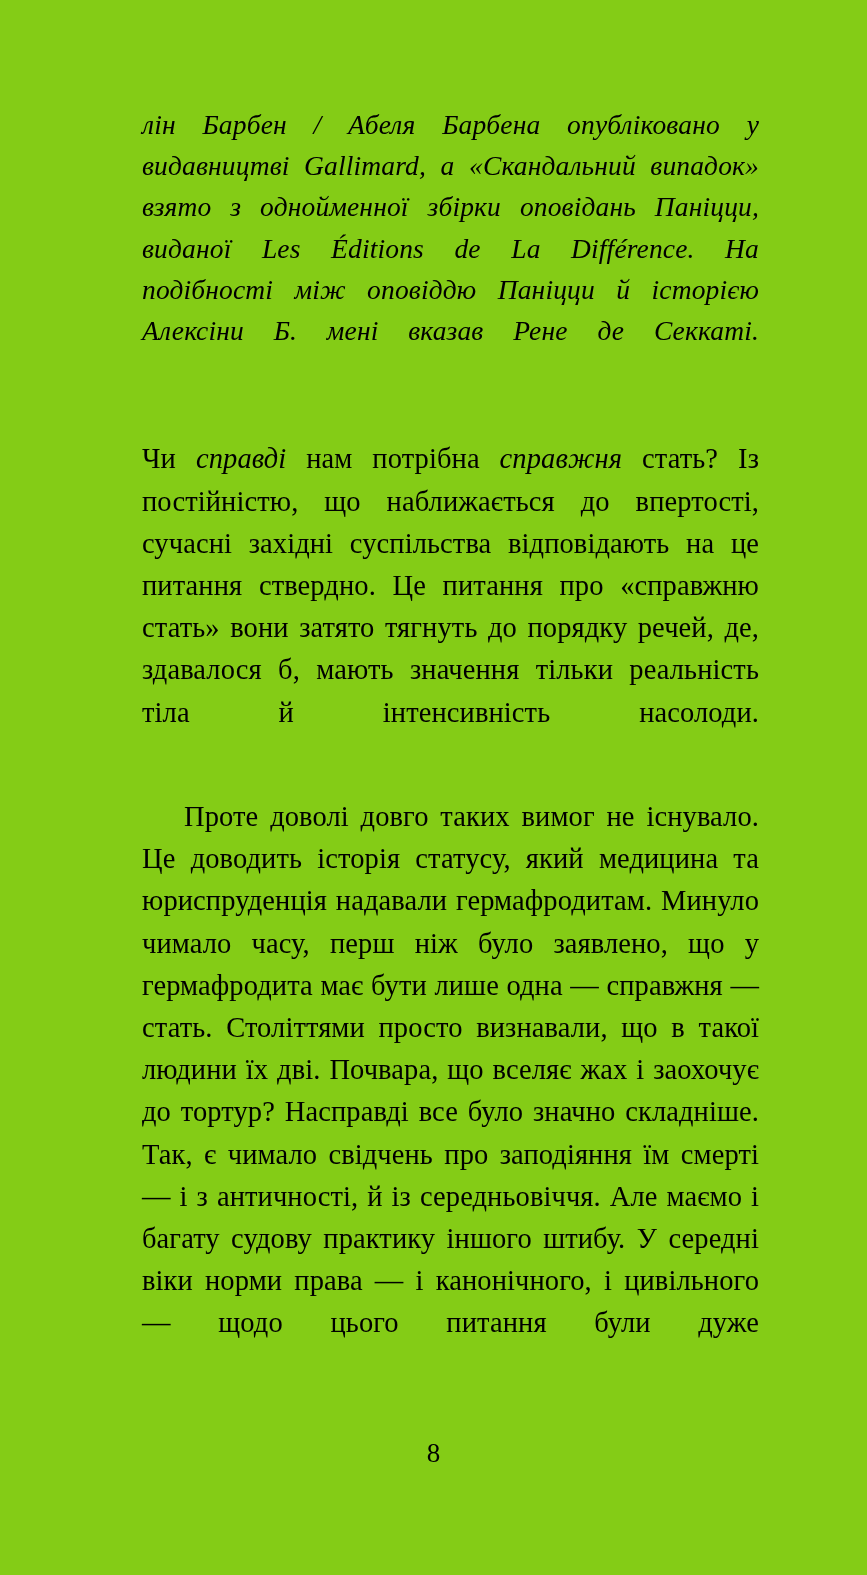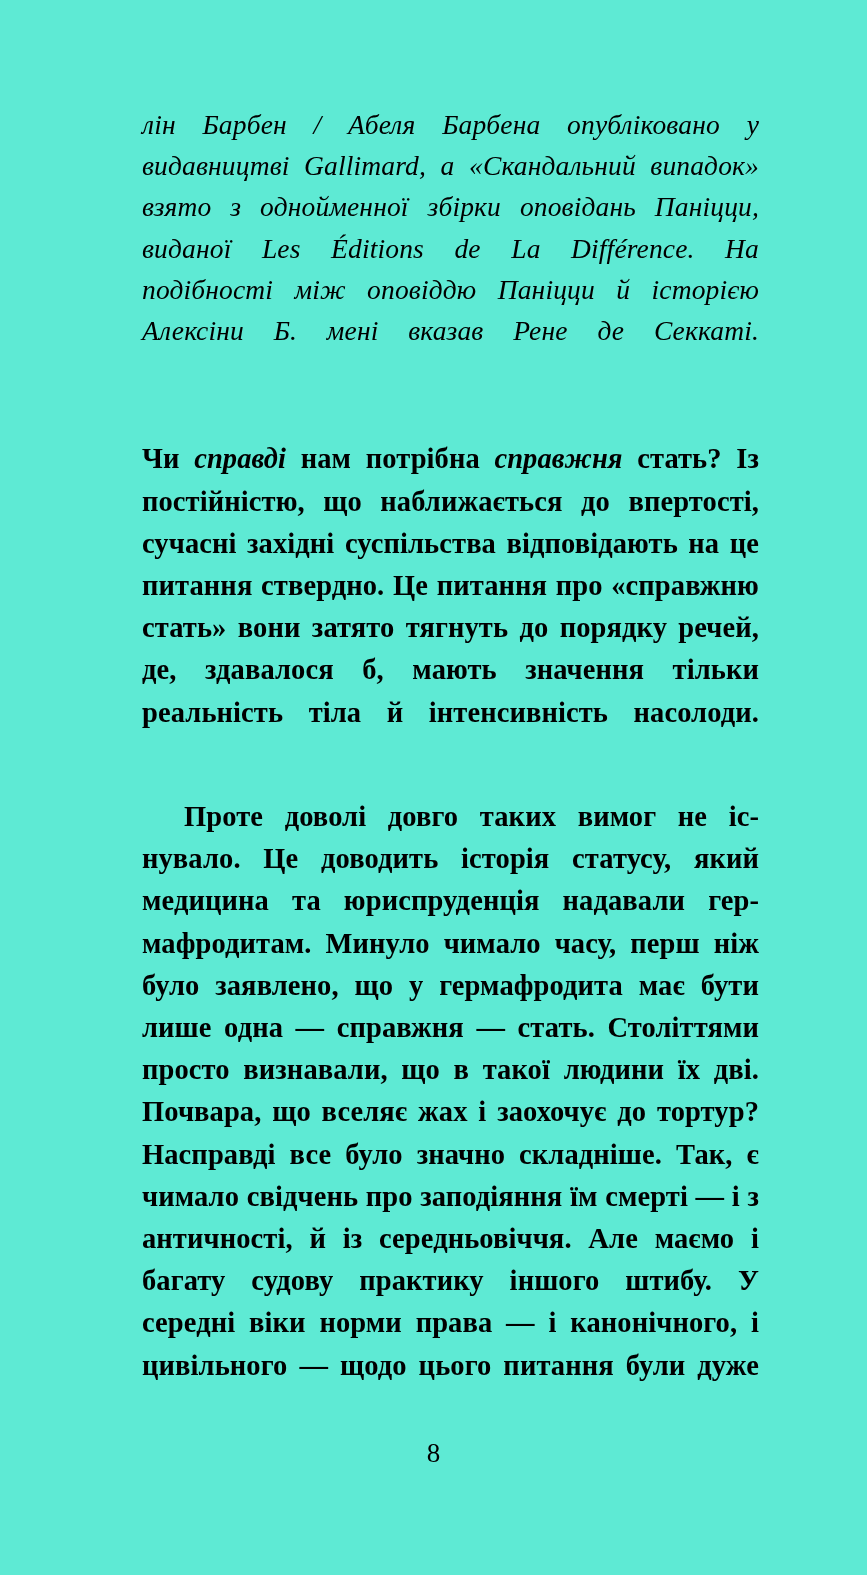--- a/index.html
+++ b/index.html
@@ -17,21 +17,21 @@
     overflow: hidden;
     -webkit-font-smoothing: antialiased;
   }
 
   .page {
     position: absolute;
     left: 0;
     top: 0;
     width: 867px;
     height: 1575px;
-    background: #5eead4;
+    background: #84cc16;
   }
 
   .text-block {
     position: absolute;
     left: 142px;
     top: 104px;
     width: 617px;
   }
 
   
@@ -54,21 +54,20 @@
 
   
   .body-para {
     font-size: 28.5px;
     line-height: 42.2px;
     text-align: justify;
     text-justify: inter-word;
     margin: 0;
     letter-spacing: 0.1px;
     hyphens: manual;
-    font-weight: bold;
   }
   .body-para::after {
     content: "";
     display: inline-block;
     width: 100%;
   }
   .body-para.first-para {
     margin-top: 46px;
   }
   .body-para.indented {

